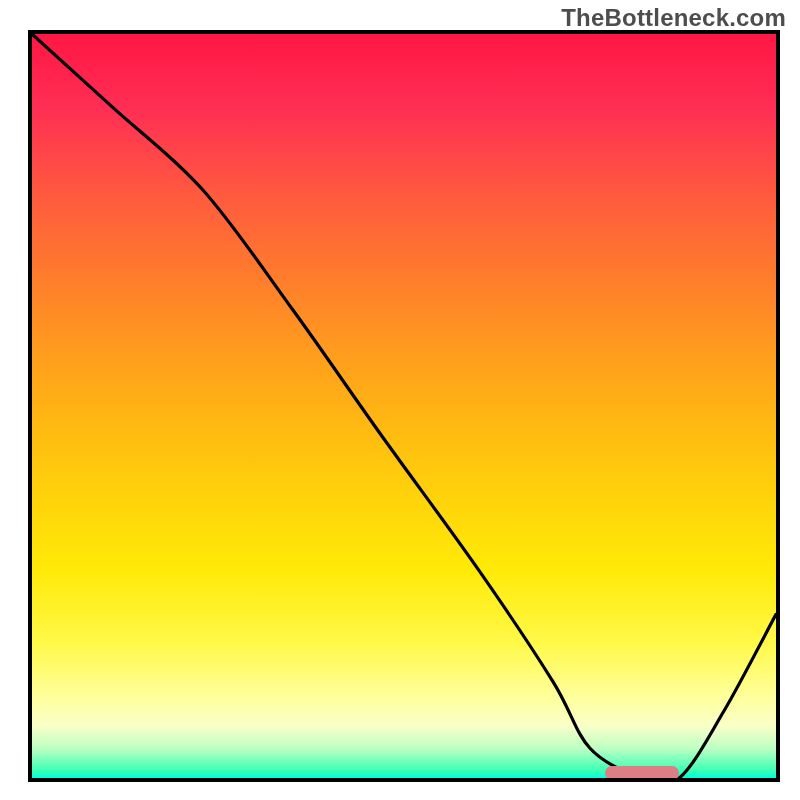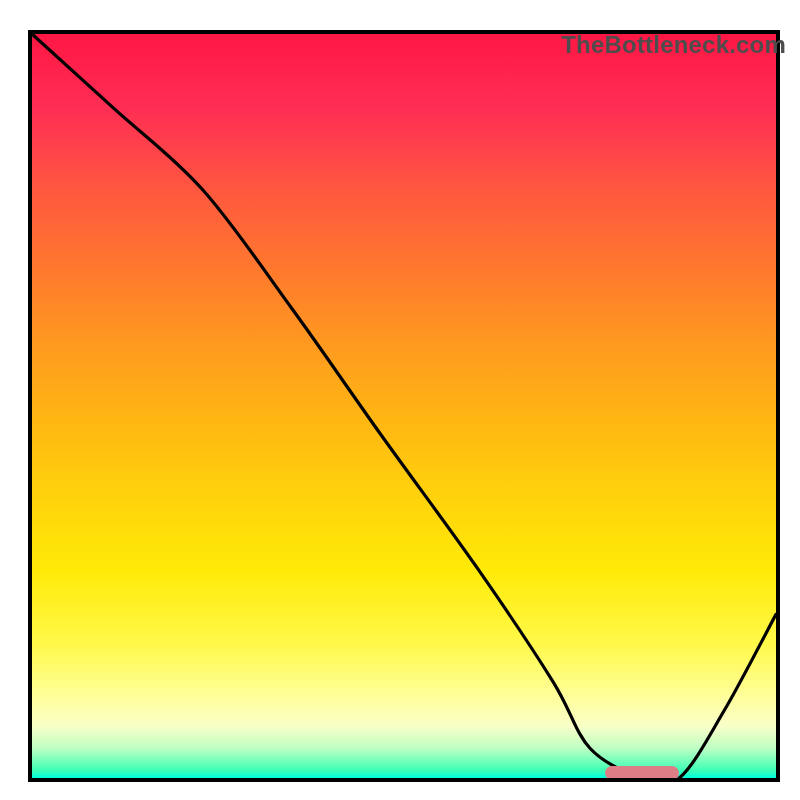--- a/index.html
+++ b/index.html
@@ -18,21 +18,20 @@
   }
   .watermark {
     position: absolute;
     top: 4px;
     right: 14px;
     font-size: 24px;
     font-weight: 600;
     color: #4d4d4d;
     letter-spacing: 0.2px;
     z-index: 3;
-    margin-top: 27px;
   }
   .plot-area {
     position: absolute;
     left: 28px;
     top: 30px;
     width: 744px;
     height: 744px;
     border: 4px solid #000000;
     box-sizing: content-box;
     overflow: hidden;

